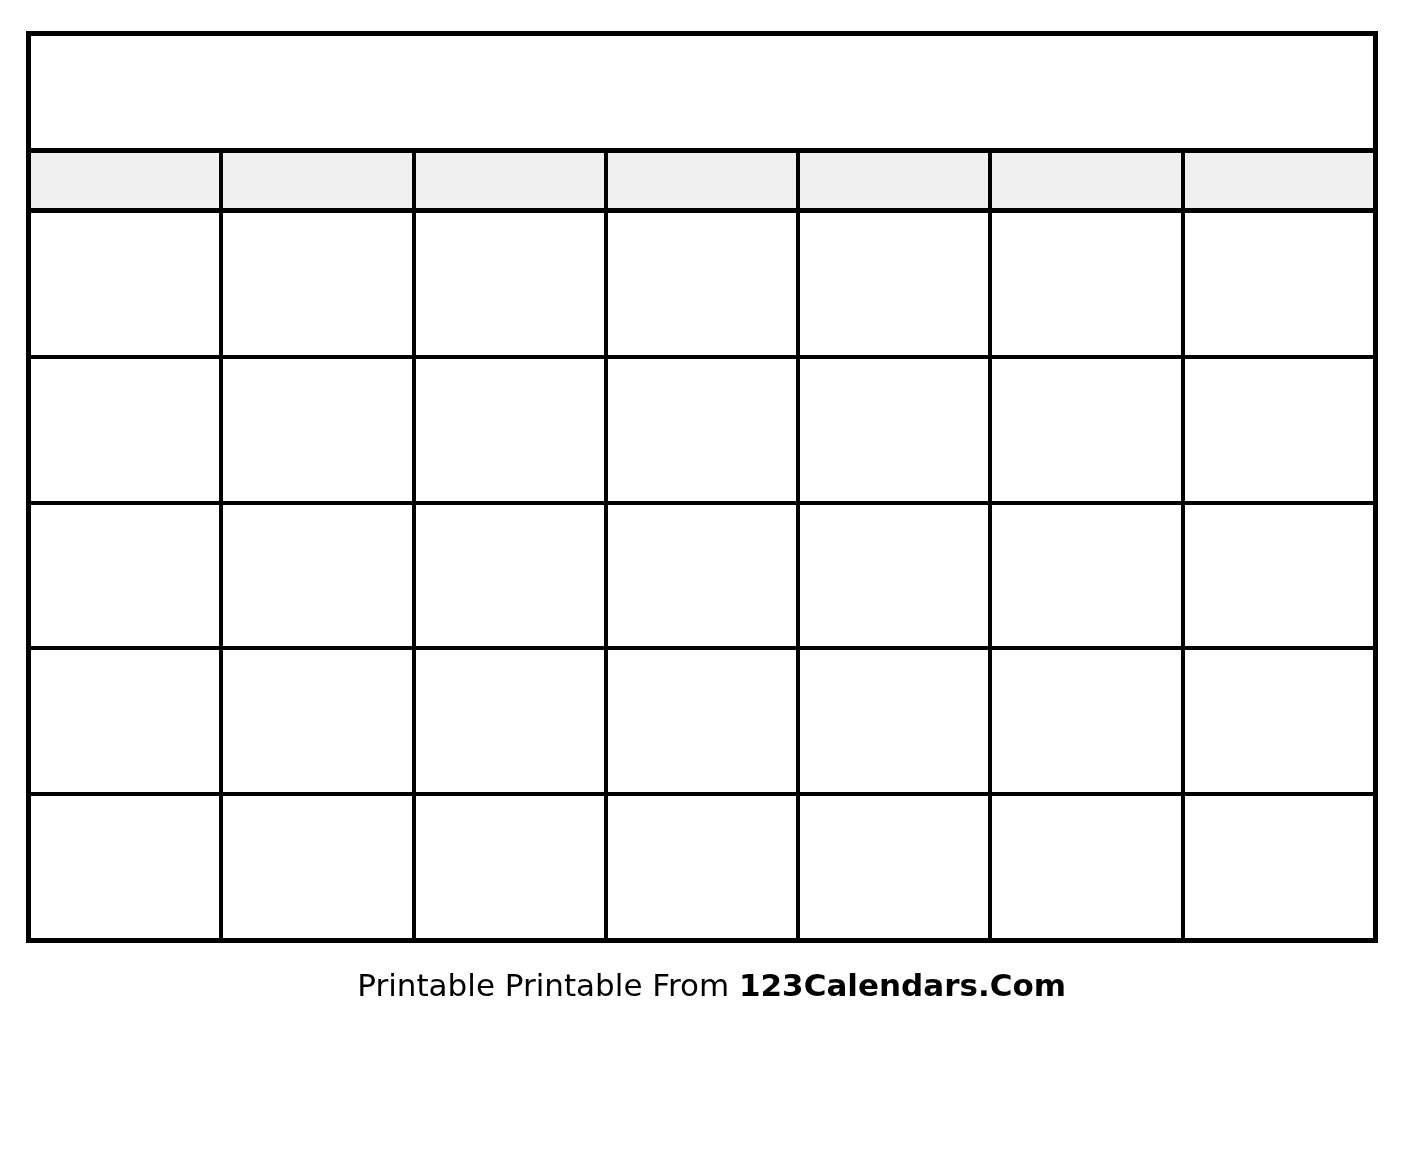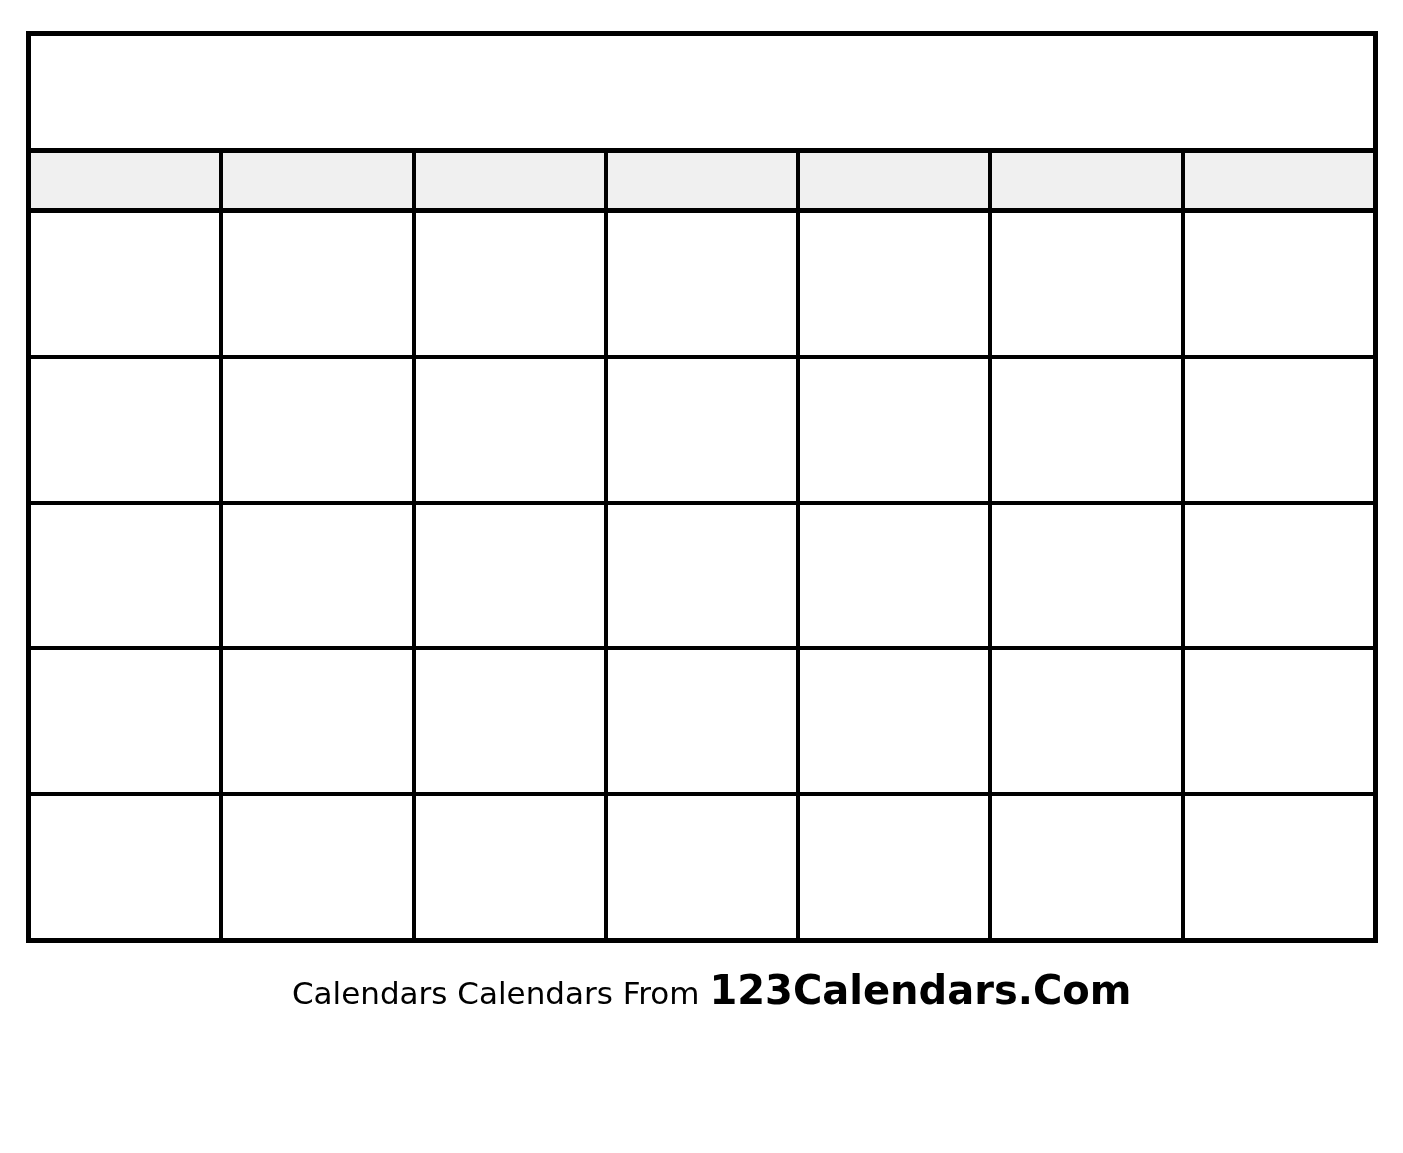--- a/index.html
+++ b/index.html
@@ -119,21 +119,21 @@
     width: 1403px;
     text-align: center;
     white-space: pre;
   }
   .footer-text {
     font-size: 31px;
     color: #000000;
     font-family: "DejaVu Sans", sans-serif;
   }
   .footer-brand {
-    font-size: 40px;
+    font-size: 31px;
     color: #000000;
     font-weight: bold;
     font-family: "DejaVu Sans", sans-serif;
   }
 </style>
 </head>
 <body>
 
 <div class="page">
 
@@ -202,16 +202,16 @@
         <div class="day-cell"><span class="day-number"></span></div>
         <div class="day-cell"><span class="day-number"></span></div>
         <div class="day-cell"><span class="day-number"></span></div>
         <div class="day-cell"><span class="day-number"></span></div>
       </div>
 
     </div>
   </div>
 
   <div class="footer">
-    <span class="footer-text">Calendars Calendars From </span><span class="footer-brand">123Calendars.Com</span>
+    <span class="footer-text">Printable Printable From </span><span class="footer-brand">123Calendars.Com</span>
   </div>
 
 </div>
 
 </body></html>

